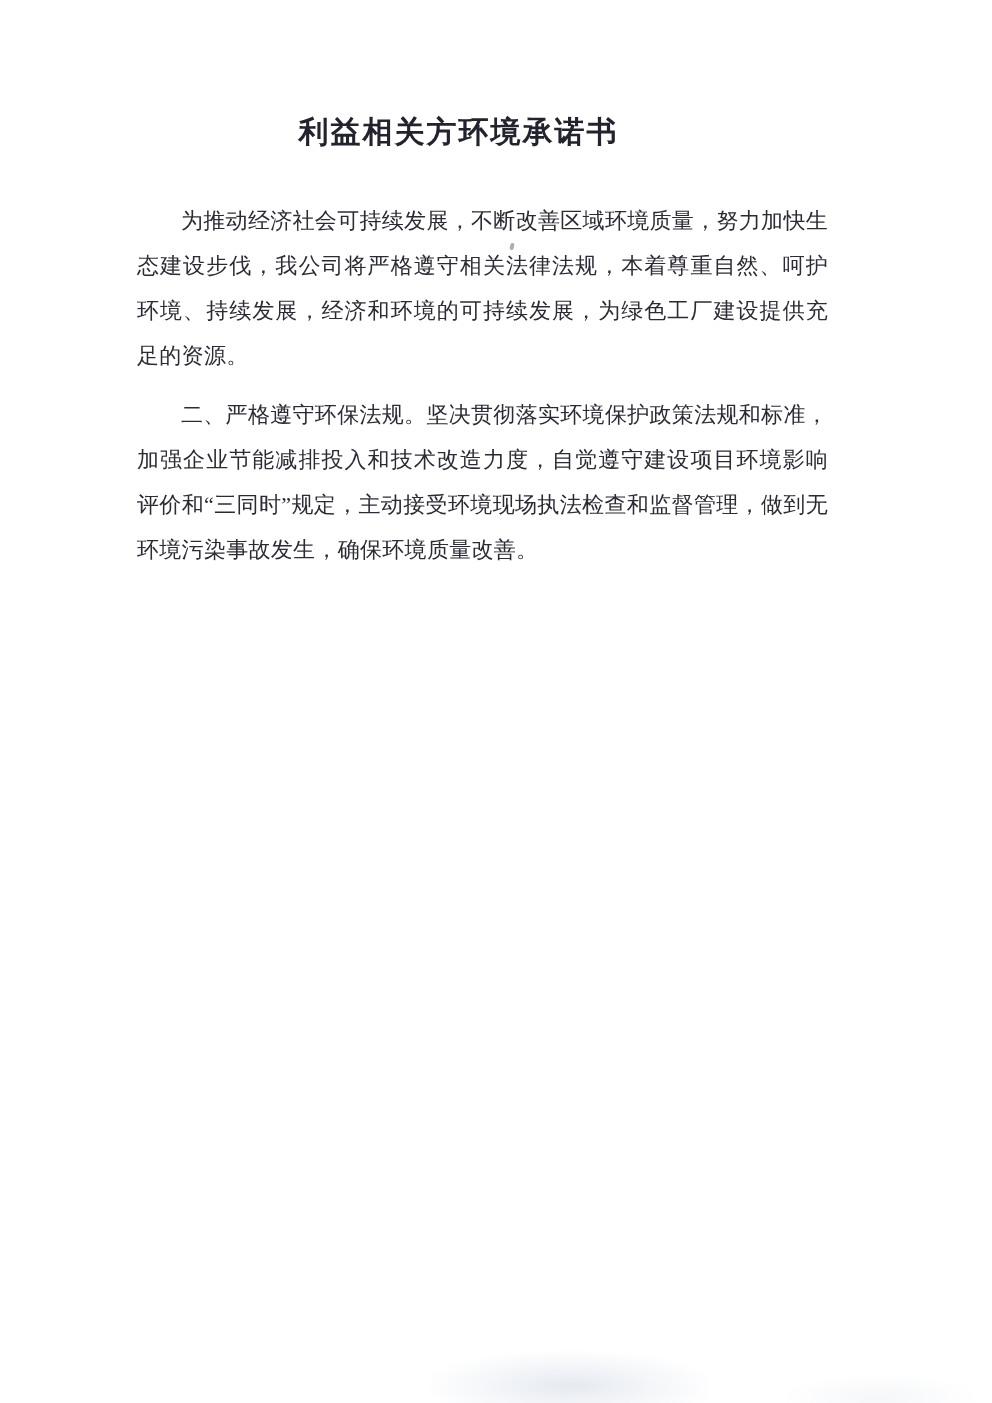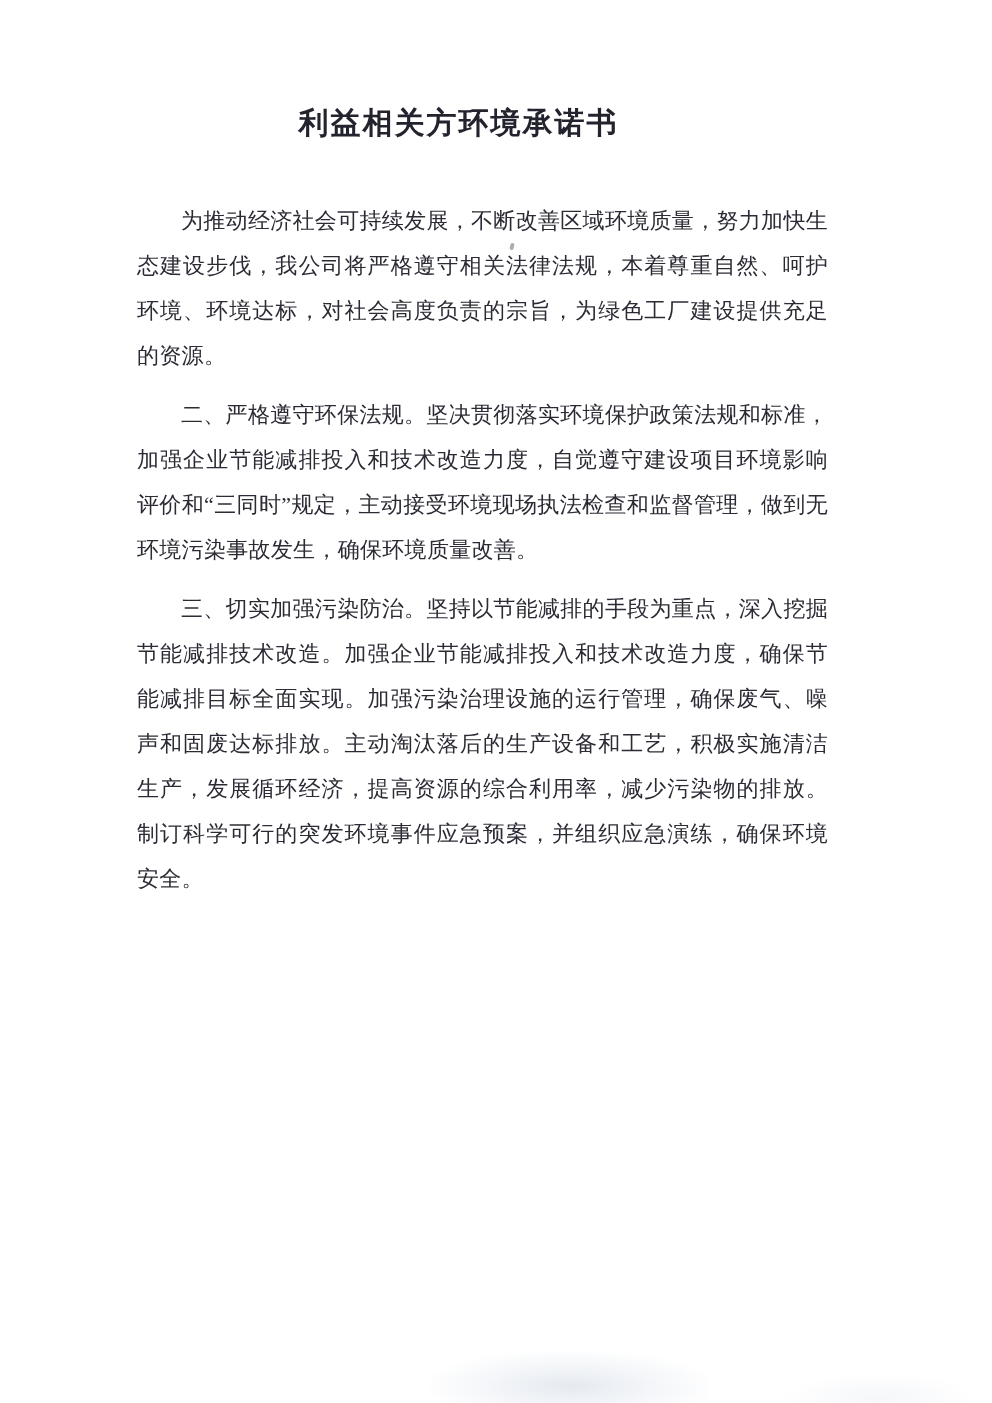--- a/index.html
+++ b/index.html
@@ -10,21 +10,21 @@
   .page {
     position: relative;
     width: 992px;
     height: 1403px;
     background: #ffffff;
     overflow: hidden;
     font-family: "Liberation Serif", "DejaVu Serif", serif;
   }
   .doc-title {
     position: absolute;
-    top: 103px;
+    top: 112px;
     left: 137px;
     width: 691px;
     text-align: center;
     transform: translateX(-24px);
     font-family: "Liberation Sans", "DejaVu Sans", sans-serif;
     font-size: 30px;
     font-weight: 700;
     letter-spacing: 2px;
     color: #23232e;
     margin: 0;
@@ -82,22 +82,21 @@
   }
 </style>
 </head>
 <body>
 
 <div class="page">
 
   <h1 class="doc-title">利益相关方环境承诺书</h1>
 
   <div class="doc-body">
-    <p class="para">为推动经济社会可持续发展，不断改善区域环境质量，努力加快生态建设步伐，我公司将严格遵守相关法律法规，本着尊重自然、呵护环境、环境达标，对社会高度负责的宗旨，为绿色工厂建设提供充足的资源。</p>
+    <p class="para">为推动经济社会可持续发展，不断改善区域环境质量，努力加快生态建设步伐，我公司将严格遵守相关法律法规，本着尊重自然、呵护环境、持续发展，经济和环境的可持续发展，为绿色工厂建设提供充足的资源。</p>
     <p class="para">二、严格遵守环保法规。坚决贯彻落实环境保护政策法规和标准，加强企业节能减排投入和技术改造力度，自觉遵守建设项目环境影响评价和“三同时”规定，主动接受环境现场执法检查和监督管理，做到无环境污染事故发生，确保环境质量改善。</p>
-    <p class="para">三、切实加强污染防治。坚持以节能减排的手段为重点，深入挖掘节能减排技术改造。加强企业节能减排投入和技术改造力度，确保节能减排目标全面实现。加强污染治理设施的运行管理，确保废气、噪声和固废达标排放。主动淘汰落后的生产设备和工艺，积极实施清洁生产，发展循环经济，提高资源的综合利用率，减少污染物的排放。制订科学可行的突发环境事件应急预案，并组织应急演练，确保环境安全。</p>
   </div>
 
   <div class="speck"></div>
   <div class="bottom-smudge"></div>
   <div class="bottom-smudge-2"></div>
 
 </div>
 
 </body></html>

